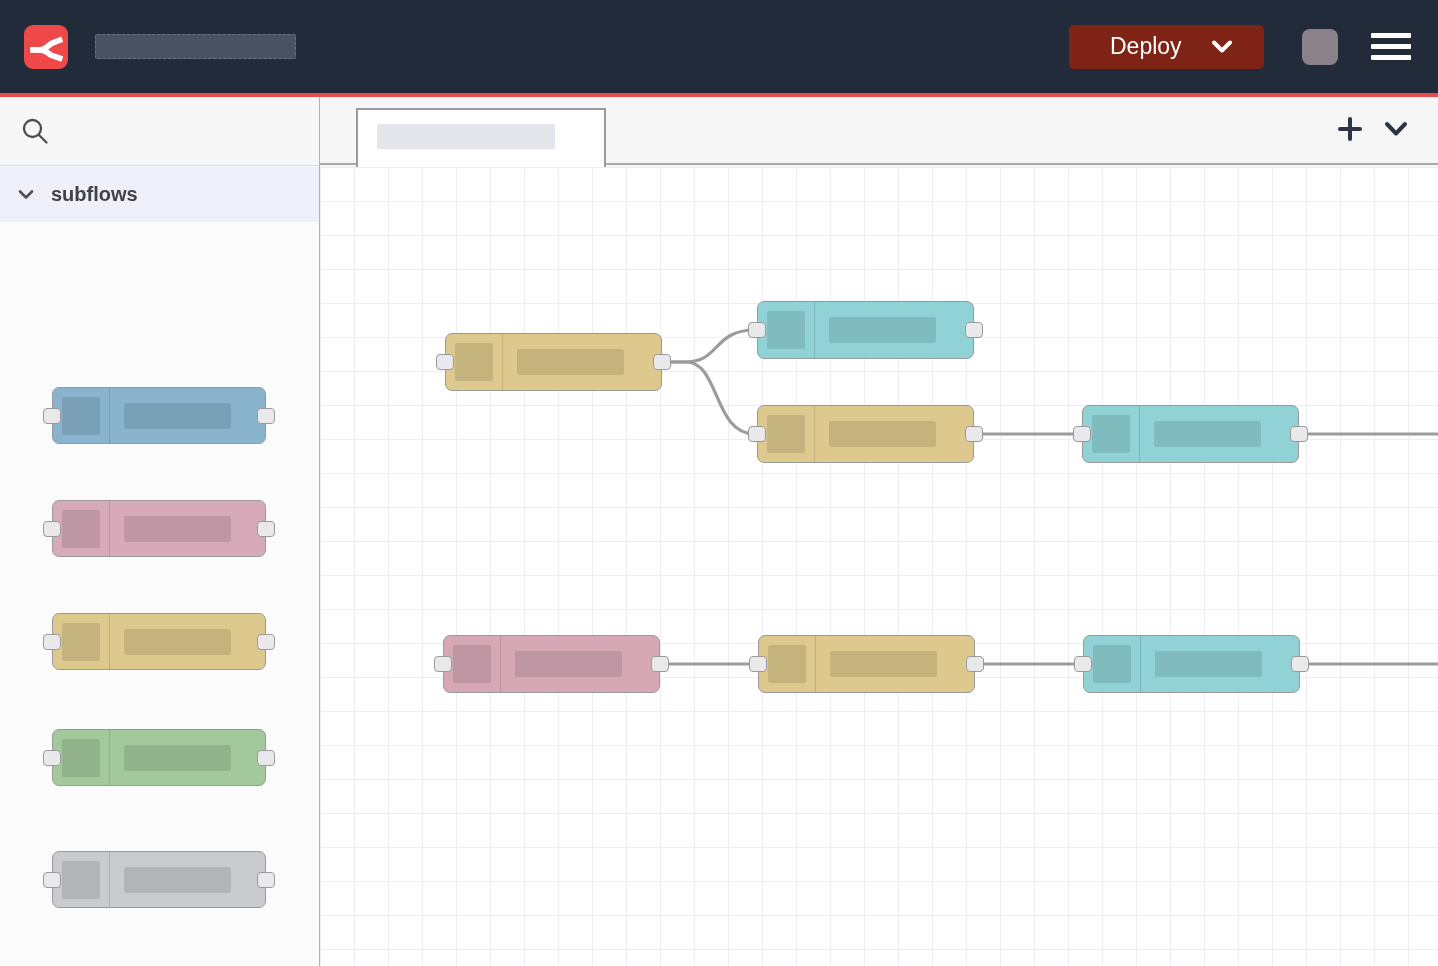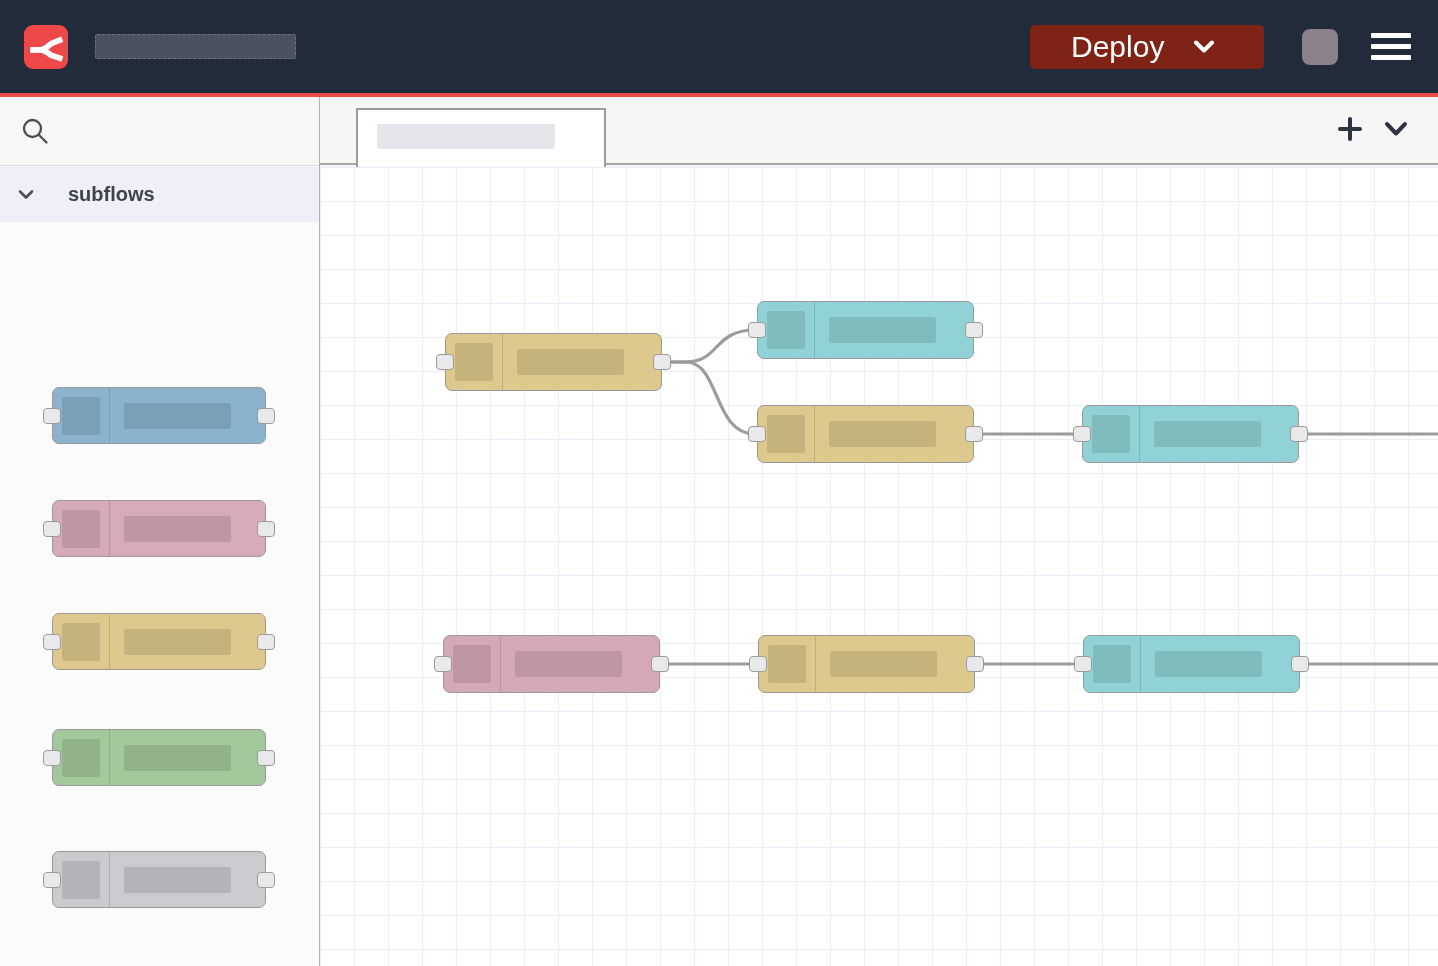--- a/index.html
+++ b/index.html
@@ -8,36 +8,36 @@
   .app { position:relative; width:1438px; height:966px; }
 
   
   .topbar { position:absolute; left:0; top:0; width:1438px; height:93px;
             background:#222b3a; display:flex; align-items:center; padding:0 27px 0 24px; }
   .logo { width:44px; height:44px; background:#ee4848; border-radius:9px;
           display:flex; align-items:center; justify-content:center; flex:0 0 auto; }
   .title-ph { width:201px; height:25px; margin-left:27px; background:#4a5261;
               border:1px dashed #6b7383; border-radius:2px; }
   .topbar .spacer { flex:1; }
-  .deploy { display:flex; align-items:center; gap:30px; height:44px; width:234px;
+  .deploy { display:flex; align-items:center; gap:30px; height:44px; width:195px;
             background:#7e2315; border:none; border-radius:5px; color:#fff;
             padding:0 24px 0 41px; cursor:pointer;
-            font-family:"Liberation Sans",sans-serif; font-size:30px; font-weight:500; }
+            font-family:"Liberation Sans",sans-serif; font-size:23px; font-weight:500; }
   .avatar { width:36px; height:36px; border-radius:8px; background:#8b8188; margin-left:38px; }
   .hamburger { margin-left:33px; width:40px; display:flex; flex-direction:column; gap:6px; cursor:pointer; }
   .hamburger span { display:block; width:40px; height:5px; background:#fff; border-radius:1px; }
   .accent { position:absolute; left:0; top:93px; width:1438px; height:4px; background:#e94d4b; }
 
   
   .sidebar { position:absolute; left:0; top:97px; width:320px; height:869px;
              background:#fbfbfb; border-right:1px solid #b0b0b5; }
   .search { position:absolute; left:0; top:0; width:100%; height:69px; background:#f7f7f8;
             border-bottom:1px solid #d9d9de; display:flex; align-items:center; padding-left:21px; }
   .section { position:absolute; left:0; top:70px; width:100%; height:55px; background:#eeeff8;
-             display:flex; align-items:center; gap:34px; padding-left:18px; cursor:pointer; }
+             display:flex; align-items:center; gap:17px; padding-left:18px; cursor:pointer; }
   .section .lbl { font-size:20px; font-weight:600; color:#3f4248; }
   .palette { position:absolute; left:0; top:125px; width:100%; height:744px; }
 
   
   .canvas { position:absolute; left:320px; top:97px; width:1118px; height:869px; background:#f6f6f7; }
   .tabbar { position:absolute; left:0; top:0; width:1118px; height:68px; background:#f6f6f7;
             border-bottom:2px solid #a9a9a9; }
   .tab { position:absolute; left:36px; top:11px; width:250px; height:59px; background:#fff;
          border:2px solid #9b9b9b; border-bottom:none; z-index:2; cursor:pointer; }
   .tab-ph { position:absolute; left:19px; top:14px; width:178px; height:25px;

